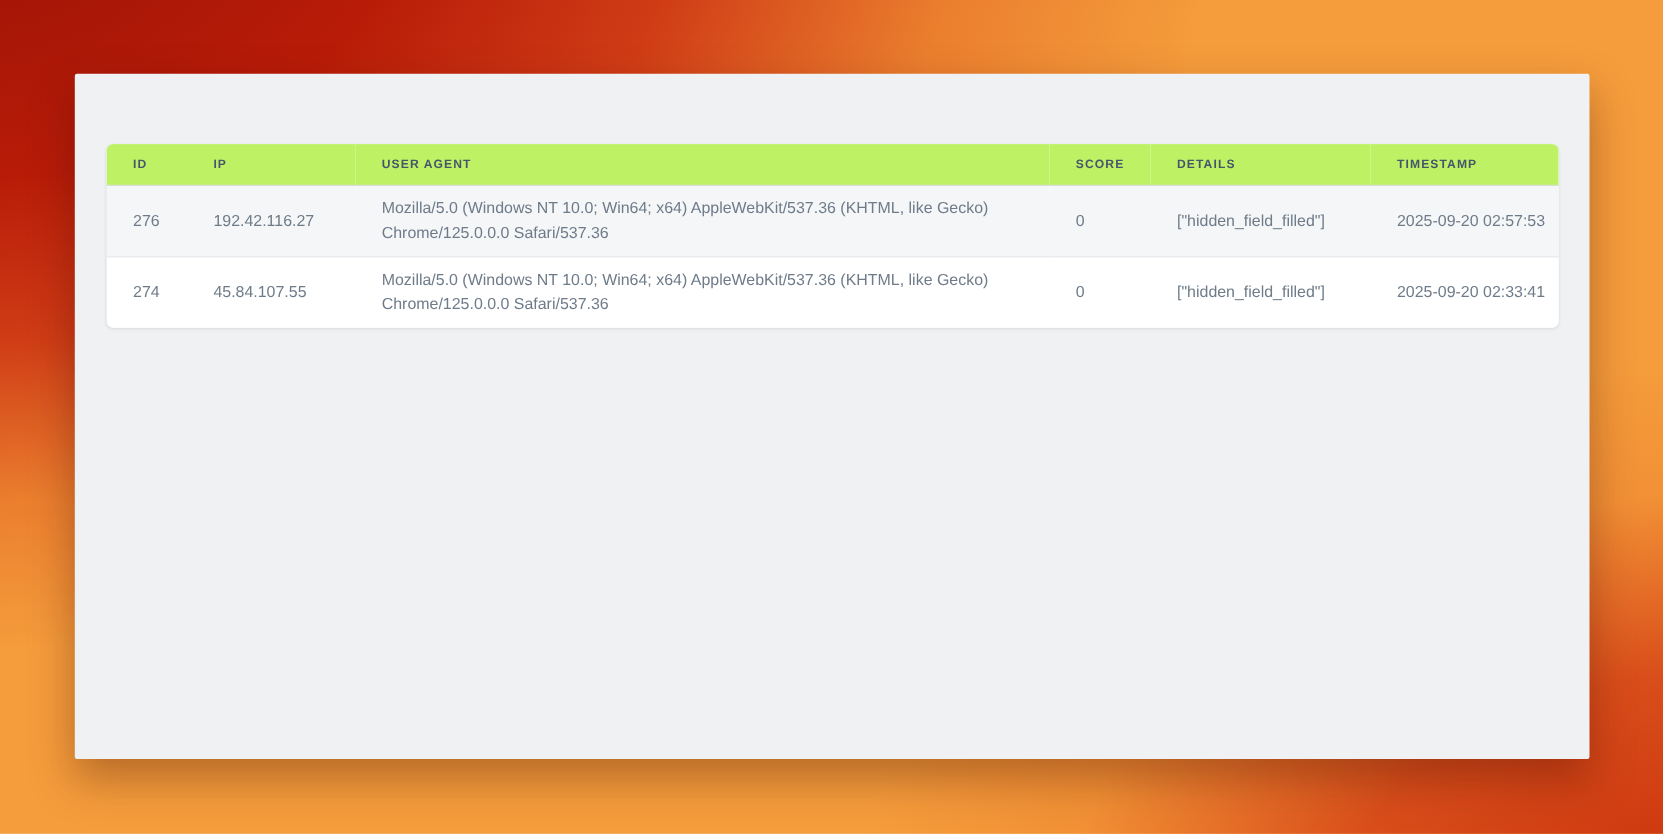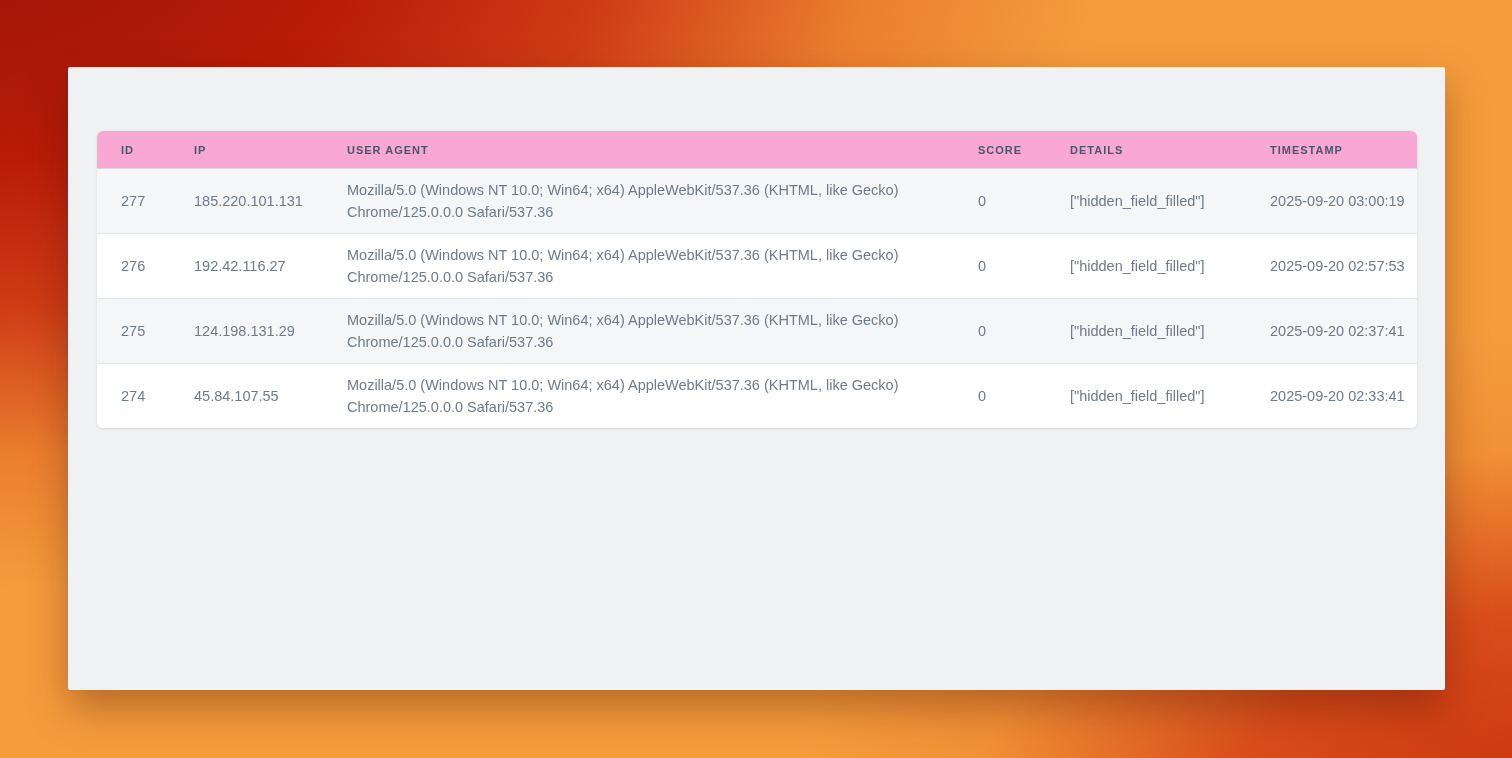--- a/index.html
+++ b/index.html
@@ -59,21 +59,21 @@
   }
   col.c-id        { width: 73px;  }
   col.c-ip        { width: 153px; }
   col.c-ua        { width: 631px; }
   col.c-score     { width: 92px;  }
   col.c-details   { width: 200px; }
   col.c-timestamp { width: 171px; }
   thead th {
     height: 37px;
     padding: 0 10px 0 24px;
-    background: #f9a8d4;
+    background: #bef264;
     text-align: left;
     vertical-align: middle;
     font-size: 11px;
     font-weight: 700;
     letter-spacing: 1px;
     text-transform: uppercase;
     color: #47566b;
     border-bottom: 1px solid #d9dcdf;
     white-space: nowrap;
   }
@@ -112,42 +112,26 @@
           <th>ID</th>
           <th>IP</th>
           <th>USER AGENT</th>
           <th>SCORE</th>
           <th>DETAILS</th>
           <th>TIMESTAMP</th>
         </tr>
       </thead>
       <tbody>
         <tr>
-          <td>277</td>
-          <td>185.220.101.131</td>
-          <td>Mozilla/5.0 (Windows NT 10.0; Win64; x64) AppleWebKit/537.36 (KHTML, like Gecko) Chrome/125.0.0.0 Safari/537.36</td>
-          <td>0</td>
-          <td>["hidden_field_filled"]</td>
-          <td>2025-09-20 03:00:19</td>
-        </tr>
-        <tr>
           <td>276</td>
           <td>192.42.116.27</td>
           <td>Mozilla/5.0 (Windows NT 10.0; Win64; x64) AppleWebKit/537.36 (KHTML, like Gecko) Chrome/125.0.0.0 Safari/537.36</td>
           <td>0</td>
           <td>["hidden_field_filled"]</td>
           <td>2025-09-20 02:57:53</td>
-        </tr>
-        <tr>
-          <td>275</td>
-          <td>124.198.131.29</td>
-          <td>Mozilla/5.0 (Windows NT 10.0; Win64; x64) AppleWebKit/537.36 (KHTML, like Gecko) Chrome/125.0.0.0 Safari/537.36</td>
-          <td>0</td>
-          <td>["hidden_field_filled"]</td>
-          <td>2025-09-20 02:37:41</td>
         </tr>
         <tr>
           <td>274</td>
           <td>45.84.107.55</td>
           <td>Mozilla/5.0 (Windows NT 10.0; Win64; x64) AppleWebKit/537.36 (KHTML, like Gecko) Chrome/125.0.0.0 Safari/537.36</td>
           <td>0</td>
           <td>["hidden_field_filled"]</td>
           <td>2025-09-20 02:33:41</td>
         </tr>
       </tbody>

